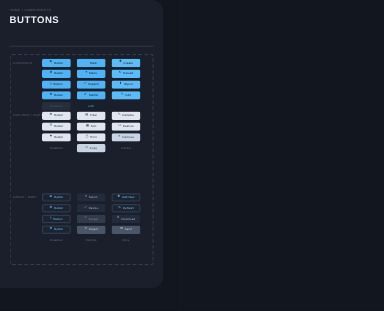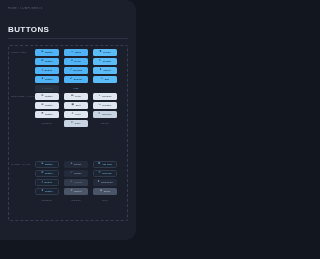--- a/index.html
+++ b/index.html
@@ -32,21 +32,21 @@
     overflow:hidden;
     height:4px;
     line-height:4px;
   }
   .page-title {
     font-size:8px;
     font-weight:bold;
     color:#e8edf5;
     letter-spacing:0.4px;
     line-height:10px;
-    margin-top:14px;
+    margin-top:1px;
   }
   .divider {
     position:absolute;
     left:8px; top:38px;
     width:120px; height:1px;
     background:#2b3344;
   }
 
   .showcase {
     position:absolute;

